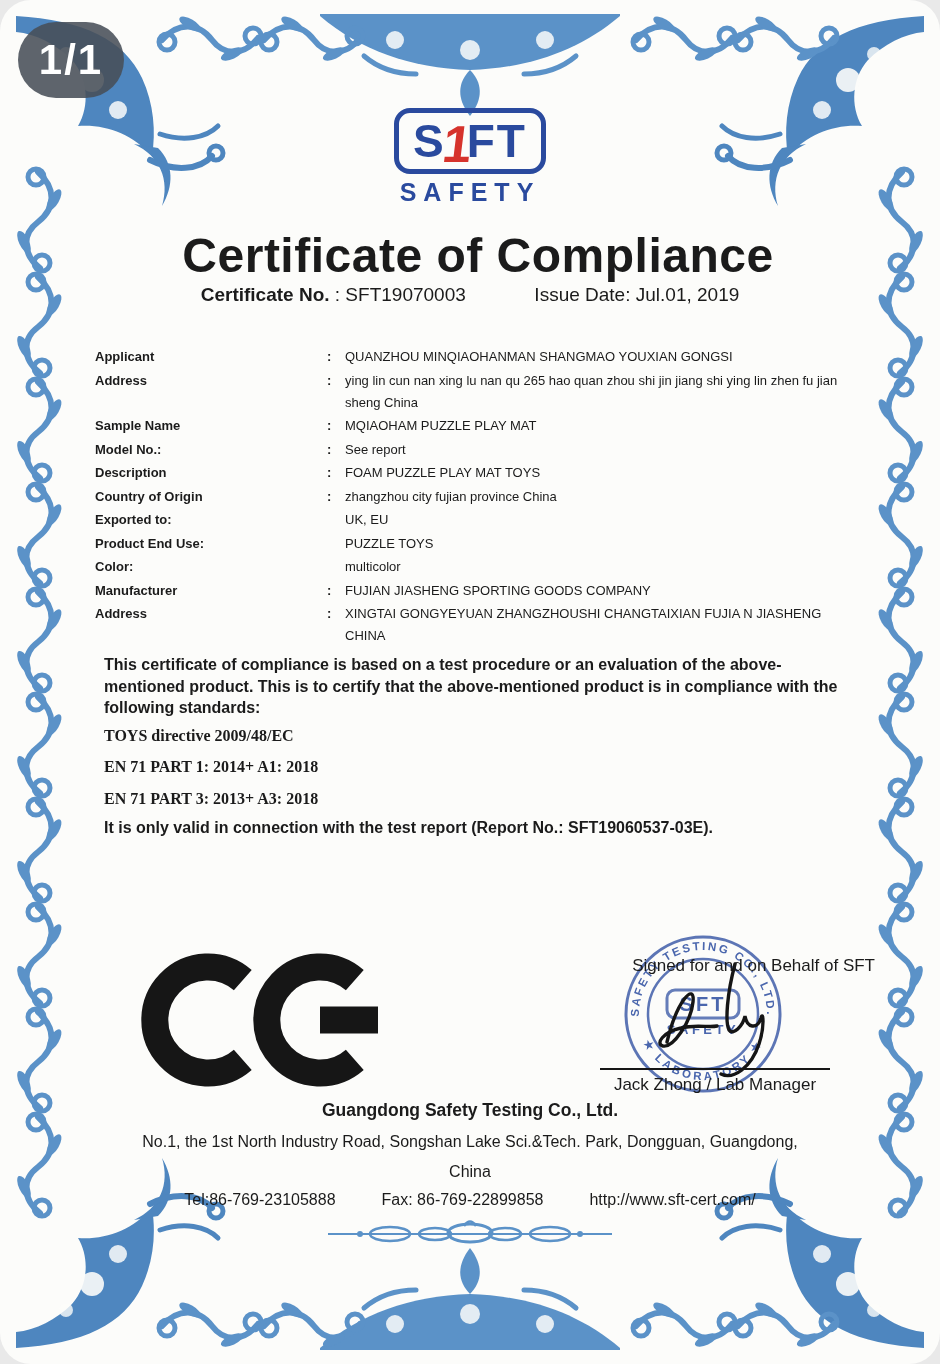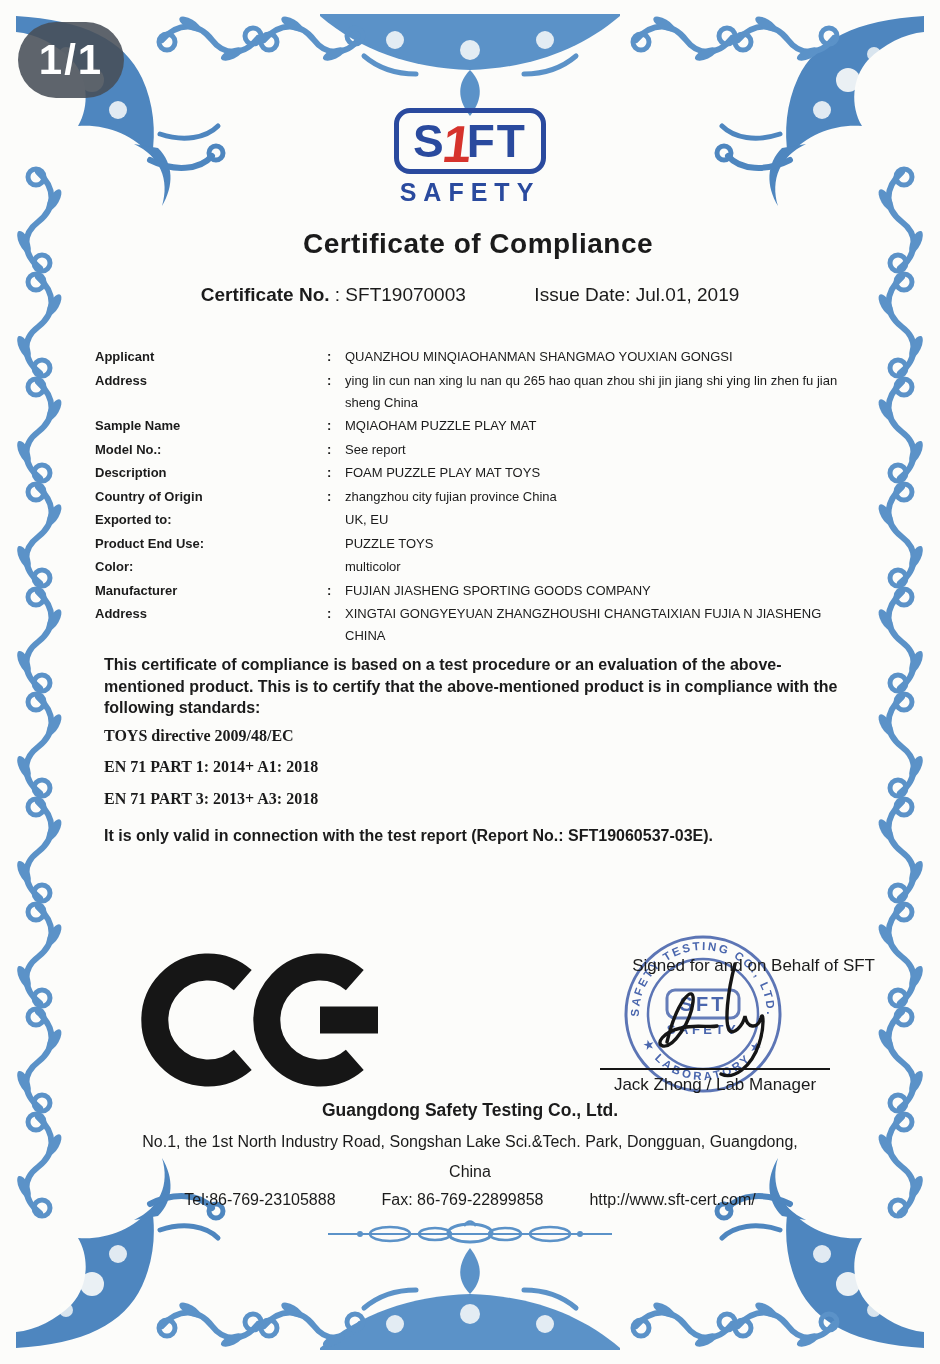--- a/index.html
+++ b/index.html
@@ -1,47 +1,47 @@
 <!DOCTYPE html>
 <html><head>
 <meta charset="utf-8">
 <style>
   html,body{margin:0;padding:0;background:#e9e9e9;}
   .page{position:relative;width:940px;height:1364px;background:#fcfcfa;overflow:hidden;
-        font-family:"Liberation Sans",sans-serif;color:#1b1b1b;margin:0 auto;}
+        font-family:"Liberation Sans",sans-serif;color:#1b1b1b;margin:0 auto;border-radius:31px;}
   .border-svg{position:absolute;left:0;top:0;width:940px;height:1364px;pointer-events:none;}
 
   .badge{position:absolute;left:18px;top:22px;width:106px;height:76px;background:rgba(72,78,88,.88);
          border-radius:38px;display:flex;align-items:center;justify-content:center;z-index:5;}
   .badge span{color:#fff;font-size:42px;font-weight:bold;letter-spacing:2px;}
 
   .logo{position:absolute;left:0;right:0;top:108px;display:flex;flex-direction:column;align-items:center;z-index:2;}
   .logo-box{border:5px solid #2a4a9e;border-radius:16px;padding:0 14px 4px;display:flex;align-items:baseline;line-height:1;}
   .l-blue{font-size:46px;font-weight:bold;color:#2a4a9e;letter-spacing:2px;}
   .l-one{font-size:52px;font-weight:bold;color:#d6332c;margin:0 -5px 0 -3px;position:relative;top:5px;
          transform:skewX(-7deg);display:inline-block;}
   .logo-sub{color:#2a4a9e;font-weight:bold;font-size:25px;letter-spacing:7px;margin-top:4px;}
 
-  .title{position:absolute;left:16px;right:0;top:228px;text-align:center;font-size:28px;font-weight:bold;
+  .title{position:absolute;left:16px;right:0;top:228px;text-align:center;font-size:48px;font-weight:bold;
          letter-spacing:.5px;z-index:2;}
   .certline{position:absolute;left:0;right:0;top:284px;text-align:center;font-size:19px;z-index:2;}
   .certline b{font-weight:bold;}
   .certline .gap{display:inline-block;width:58px;}
 
   .details{position:absolute;left:95px;top:346px;width:760px;display:grid;
            grid-template-columns:232px 18px 1fr;row-gap:1.5px;font-size:13px;line-height:22px;z-index:2;}
   .dt-row{display:contents;}
   .dt-label{font-weight:bold;}
   .dt-sep{font-weight:bold;}
 
   .statement{position:absolute;left:104px;top:654px;width:738px;font-size:16px;font-weight:bold;
              line-height:21.5px;z-index:2;}
   .std{margin-top:10px;font-family:Liberation Serif, serif;}
   .std-first{margin-top:6px;}
-  .validity{margin-top:16px;}
+  .validity{margin-top:8px;}
 
   .ce-svg{position:absolute;left:140px;top:945px;z-index:2;}
 
   .signblock{position:absolute;left:545px;top:948px;width:330px;height:170px;z-index:2;}
   .stamp-svg{position:absolute;left:52px;top:-18px;}
   .signedfor{position:absolute;left:0px;top:8px;width:330px;text-align:right;font-size:17px;z-index:3;}
   .sigline{position:absolute;left:55px;top:120px;width:230px;border-top:2px solid #161616;}
   .signer{position:absolute;left:35px;top:127px;width:270px;text-align:center;font-size:17px;}
 
   .footer{position:absolute;left:60px;top:1100px;width:820px;text-align:center;z-index:2;}

